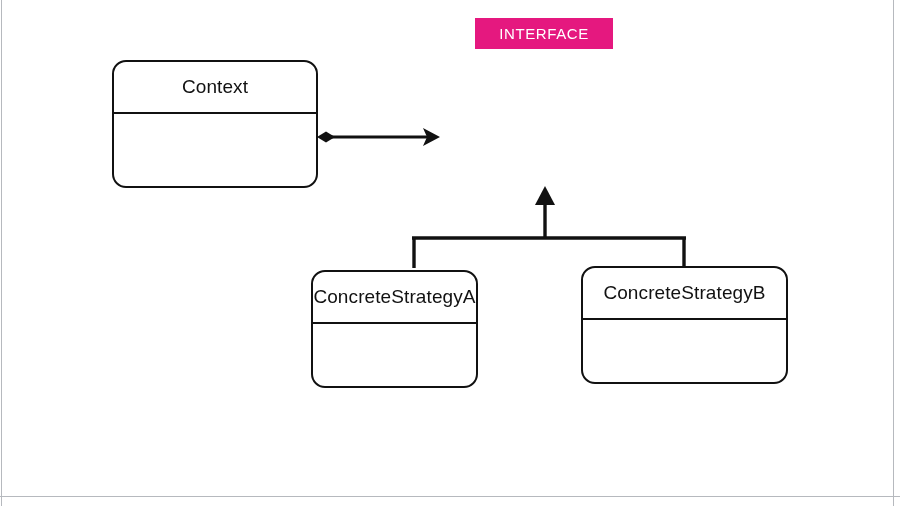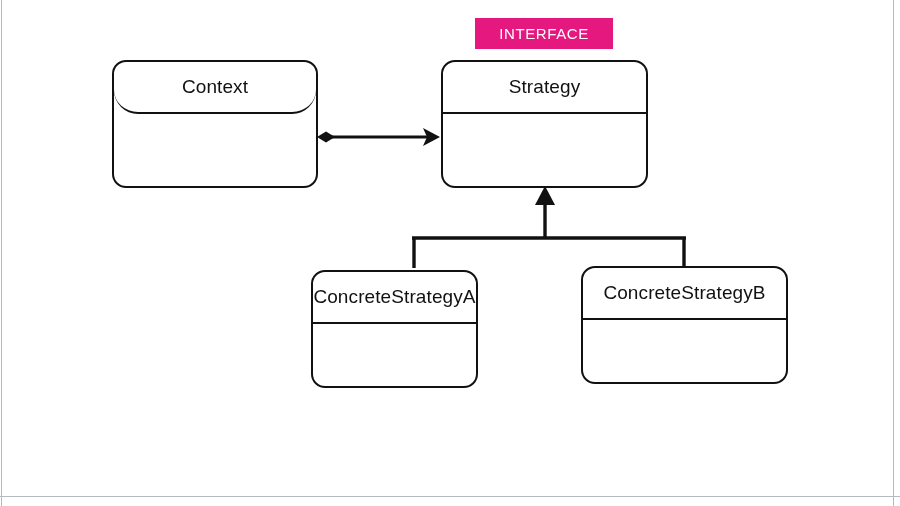--- a/index.html
+++ b/index.html
@@ -49,21 +49,21 @@
     letter-spacing: 0.1px;
     white-space: nowrap;
   }
   .uml-box .body-row {
     width: 100%;
     flex: 1;
   }
 
   
   #box-context  { left: 112px; top: 60px;  width: 206px; height: 128px; }
-  #box-context  .title-row { height: 52px; font-size: 19px; border-radius: 24px; }
+  #box-context  .title-row { height: 52px; font-size: 19px; }
 
   #box-strategy { left: 441px; top: 60px;  width: 207px; height: 128px; }
   #box-strategy .title-row { height: 52px; font-size: 19px; }
 
   #box-concrete-a { left: 311px; top: 270px; width: 167px; height: 118px; }
   #box-concrete-a .title-row { height: 52px; font-size: 19px; }
 
   #box-concrete-b { left: 581px; top: 266px; width: 207px; height: 118px; }
   #box-concrete-b .title-row { height: 52px; font-size: 19px; }
 
@@ -104,24 +104,20 @@
 
   <div id="interface-badge" style="background: rgb(229, 24, 127); color: rgb(255, 255, 255);">
     <span>INTERFACE</span>
   </div>
 
   <div class="uml-box" id="box-context">
     <div class="title-row">Context</div>
     <div class="body-row"></div>
   </div>
 
-  <div class="uml-box" id="box-strategy">
-    <div class="title-row">Strategy</div>
-    <div class="body-row"></div>
-  </div>
 
   <div class="uml-box" id="box-concrete-a">
     <div class="title-row">ConcreteStrategyA</div>
     <div class="body-row"></div>
   </div>
 
   <div class="uml-box" id="box-concrete-b">
     <div class="title-row">ConcreteStrategyB</div>
     <div class="body-row"></div>
   </div>

